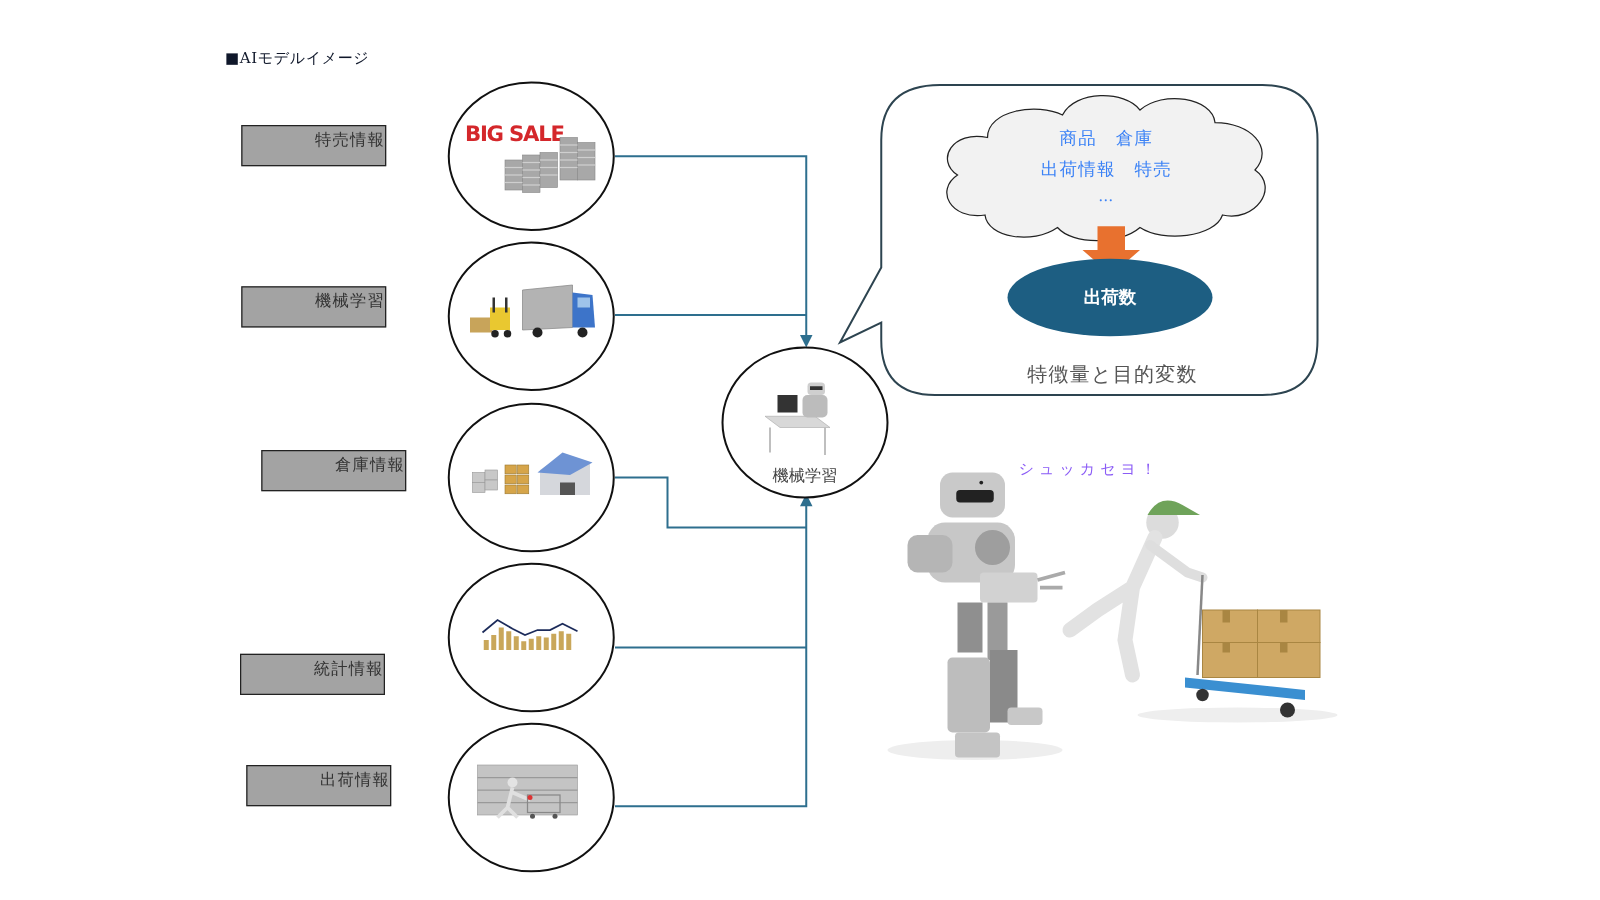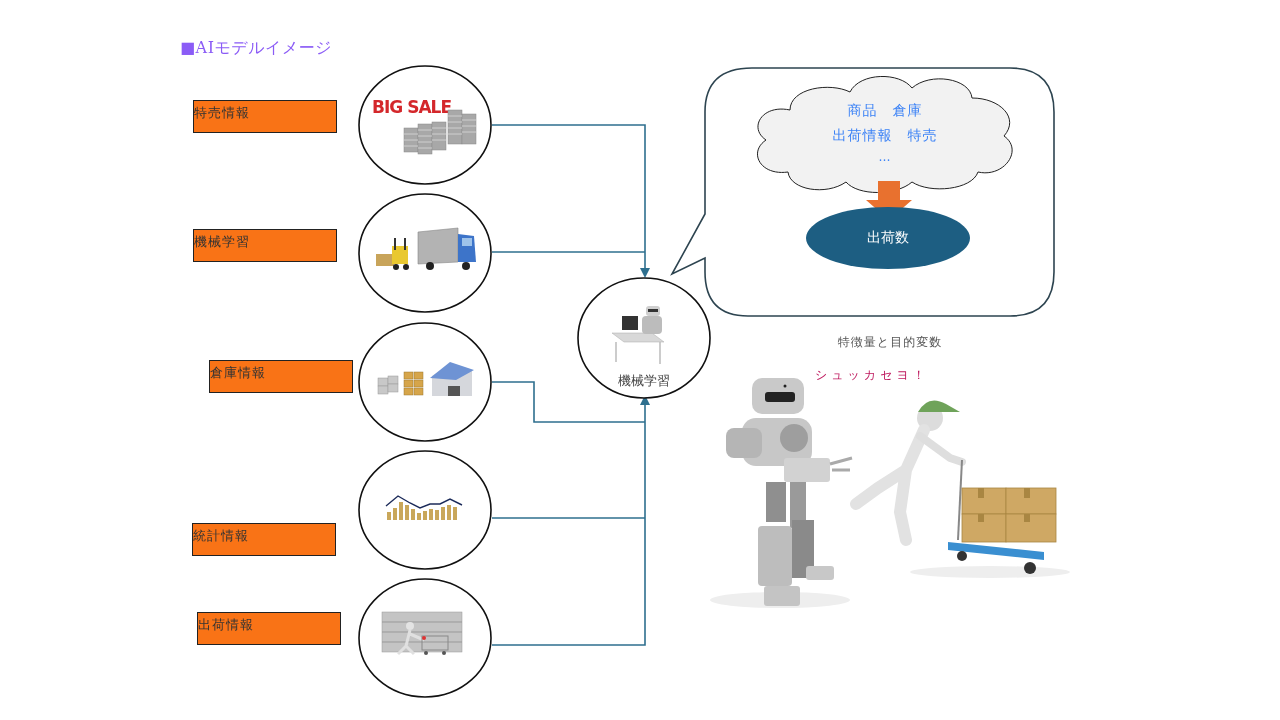--- a/index.html
+++ b/index.html
@@ -1,27 +1,27 @@
 <!DOCTYPE html>
 <html><head>
 <meta charset="utf-8">
 <style>
   html, body { margin: 0; padding: 0; background: #ffffff; }
   body { width: 1280px; height: 720px; position: relative; overflow: hidden;
          font-family: "DejaVu Serif", "Liberation Serif", serif; color: #333; }
   .abs { position: absolute; }
-  .title { left: 180px; top: 38px; font-size: 16px; color: #8b5cf6; letter-spacing: 0.5px; }
-  .label-box { position: absolute; width: 144px; height: 33px; border: 1.3px solid #222;
-               background: #f97316; box-sizing: border-box; font-size: 13px; color: #333;
-               text-align: left; line-height: 24px; letter-spacing: 1px; }
+  .title { left: 180px; top: 38px; font-size: 12px; color: #0f172a; letter-spacing: 0.5px; }
+  .label-box { position: absolute; width: 116px; height: 33px; border: 1.3px solid #222;
+               background: #a3a3a3; box-sizing: border-box; font-size: 13px; color: #333;
+               text-align: right; line-height: 24px; letter-spacing: 1px; }
   svg.layer { position: absolute; left: 0; top: 0; }
   .cloud-text { position: absolute; font-size: 14px; color: #3b82f6; text-align: center; letter-spacing: 1px; }
-  .ellipse-text { position: absolute; font-size: 14px; color: #fff; text-align: center; }
-  .caption { position: absolute; font-size: 12px; color: #555; text-align: center; letter-spacing: 1px; margin-top: 44px; }
-  .speech { position: absolute; font-size: 12px; color: #be185d; letter-spacing: 4px;
+  .ellipse-text { position: absolute; font-size: 14px; color: #fff; text-align: center; font-weight: bold; }
+  .caption { position: absolute; font-size: 16px; color: #555; text-align: center; letter-spacing: 1px; }
+  .speech { position: absolute; font-size: 12px; color: #8b5cf6; letter-spacing: 4px;
             font-family: "DejaVu Sans", "Liberation Sans", sans-serif; }
 </style>
 </head>
 <body>
 
 <div class="abs title">■AIモデルイメージ</div>
 
 <div class="label-box" style="left:193px;top:100px;">特売情報</div>
 <div class="label-box" style="left:193px;top:229px;">機械学習</div>
 <div class="label-box" style="left:193px;top:360px;margin-left:16px;">倉庫情報</div>

